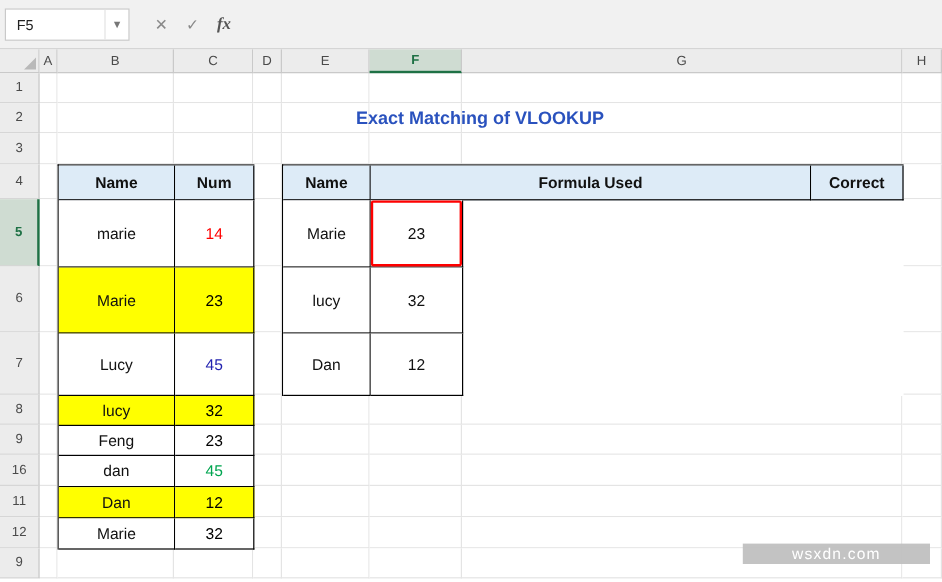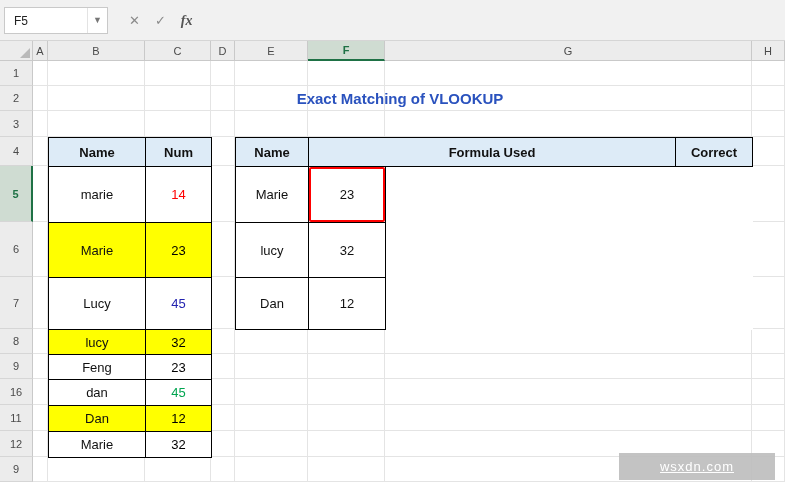--- a/index.html
+++ b/index.html
@@ -60,24 +60,24 @@
     display:flex; align-items:center; justify-content:center;
     font-size:13px; color:#111; background:#fff; position:relative; }
   .tcell.hdr { background:var(--header_fill); font-weight:bold; }
   .w-name { width:97px; } .w-num { width:66px; }
   .w-rname { width:73px; } .w-correct { width:77px; } .w-formula { width:367px; }
   .tcell.formula { font-weight:bold; font-size:12px; line-height:19px;
     text-align:center; word-break:break-all; padding:0 4px; }
   .cell-annot { position:absolute; inset:0; border:2px solid var(--annotation);
     border-radius:2px; pointer-events:none; }
 
-  .watermark { position:absolute; right:10px; top:453px; width:156px; height:27px;
+  .watermark { position:absolute; right:10px; top:453px; width:156px; height:17px;
     background:rgba(190,190,190,.92); border-radius:0; z-index:5;
     display:flex; align-items:center; justify-content:center;
-    color:#fff; font-size:13px; letter-spacing:1px;text-decoration:underline; }
+    color:#fff; font-size:13px; letter-spacing:1px; }
 </style>
 </head>
 <body>
 
 <div class="toolbar">
   <div class="namebox">
     <span class="lbl">F5</span>
     <span class="dd">▼</span>
   </div>
   <div class="fxbtns">

